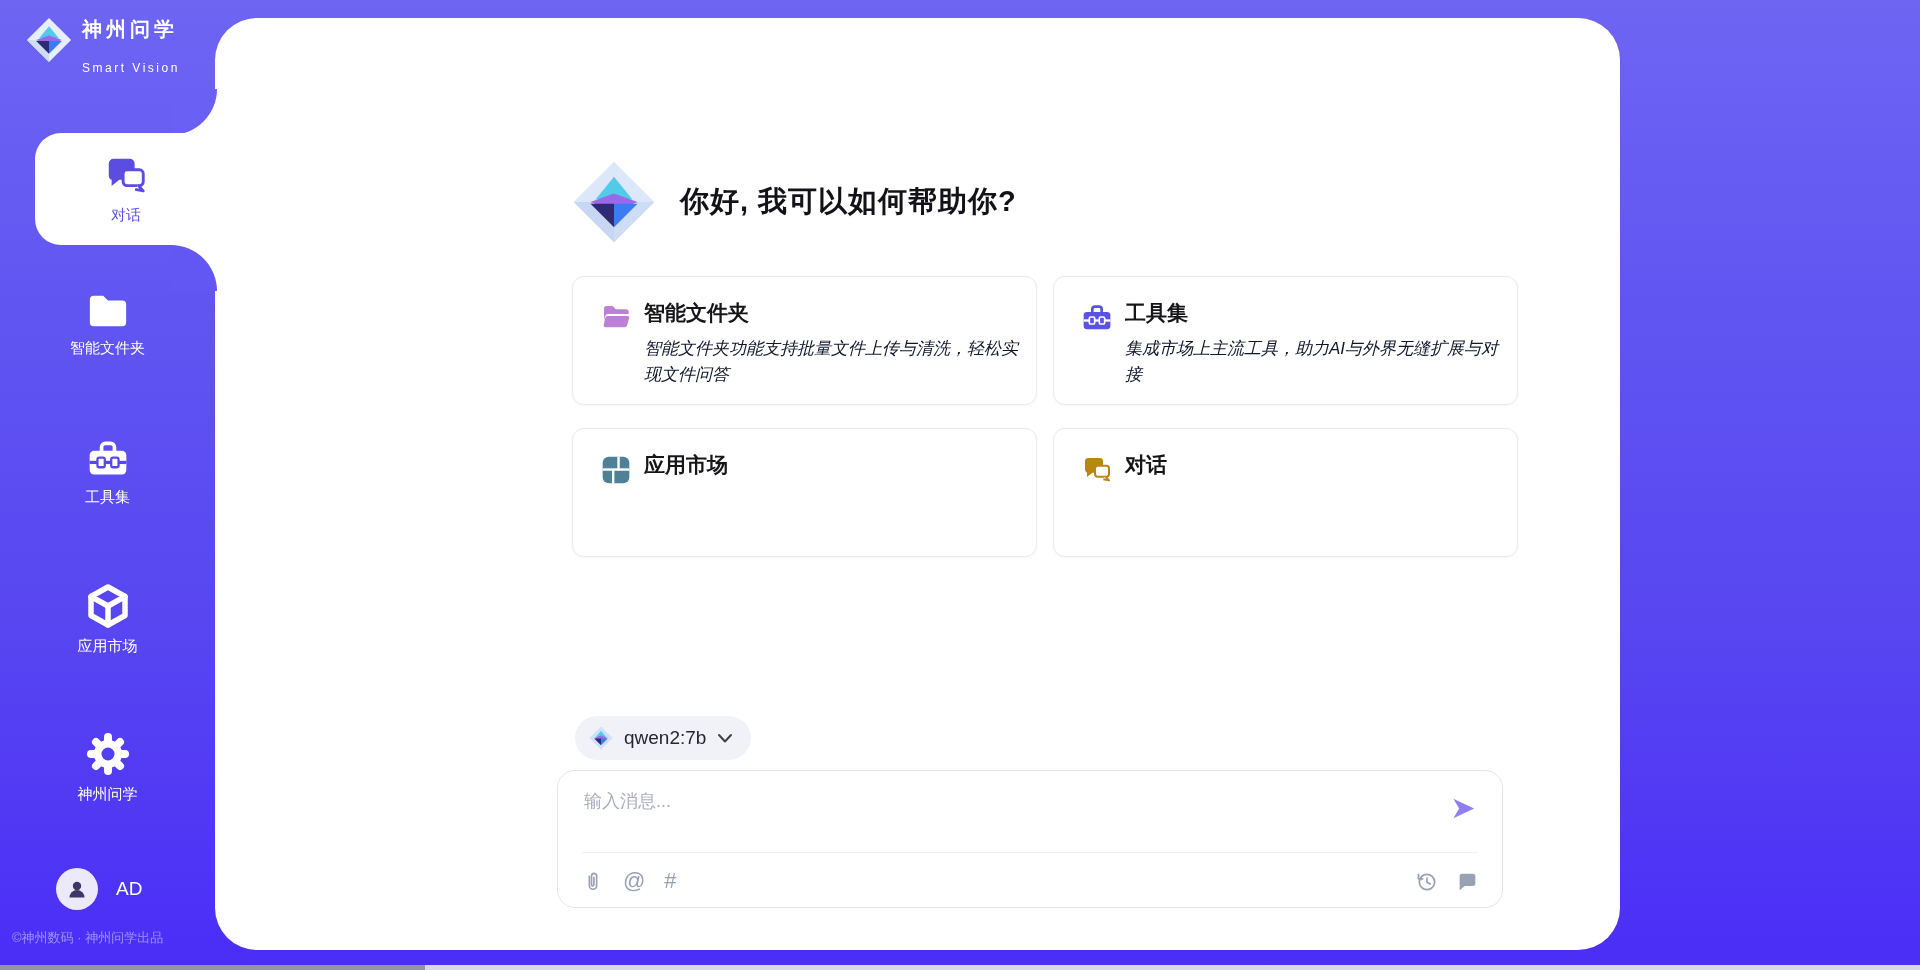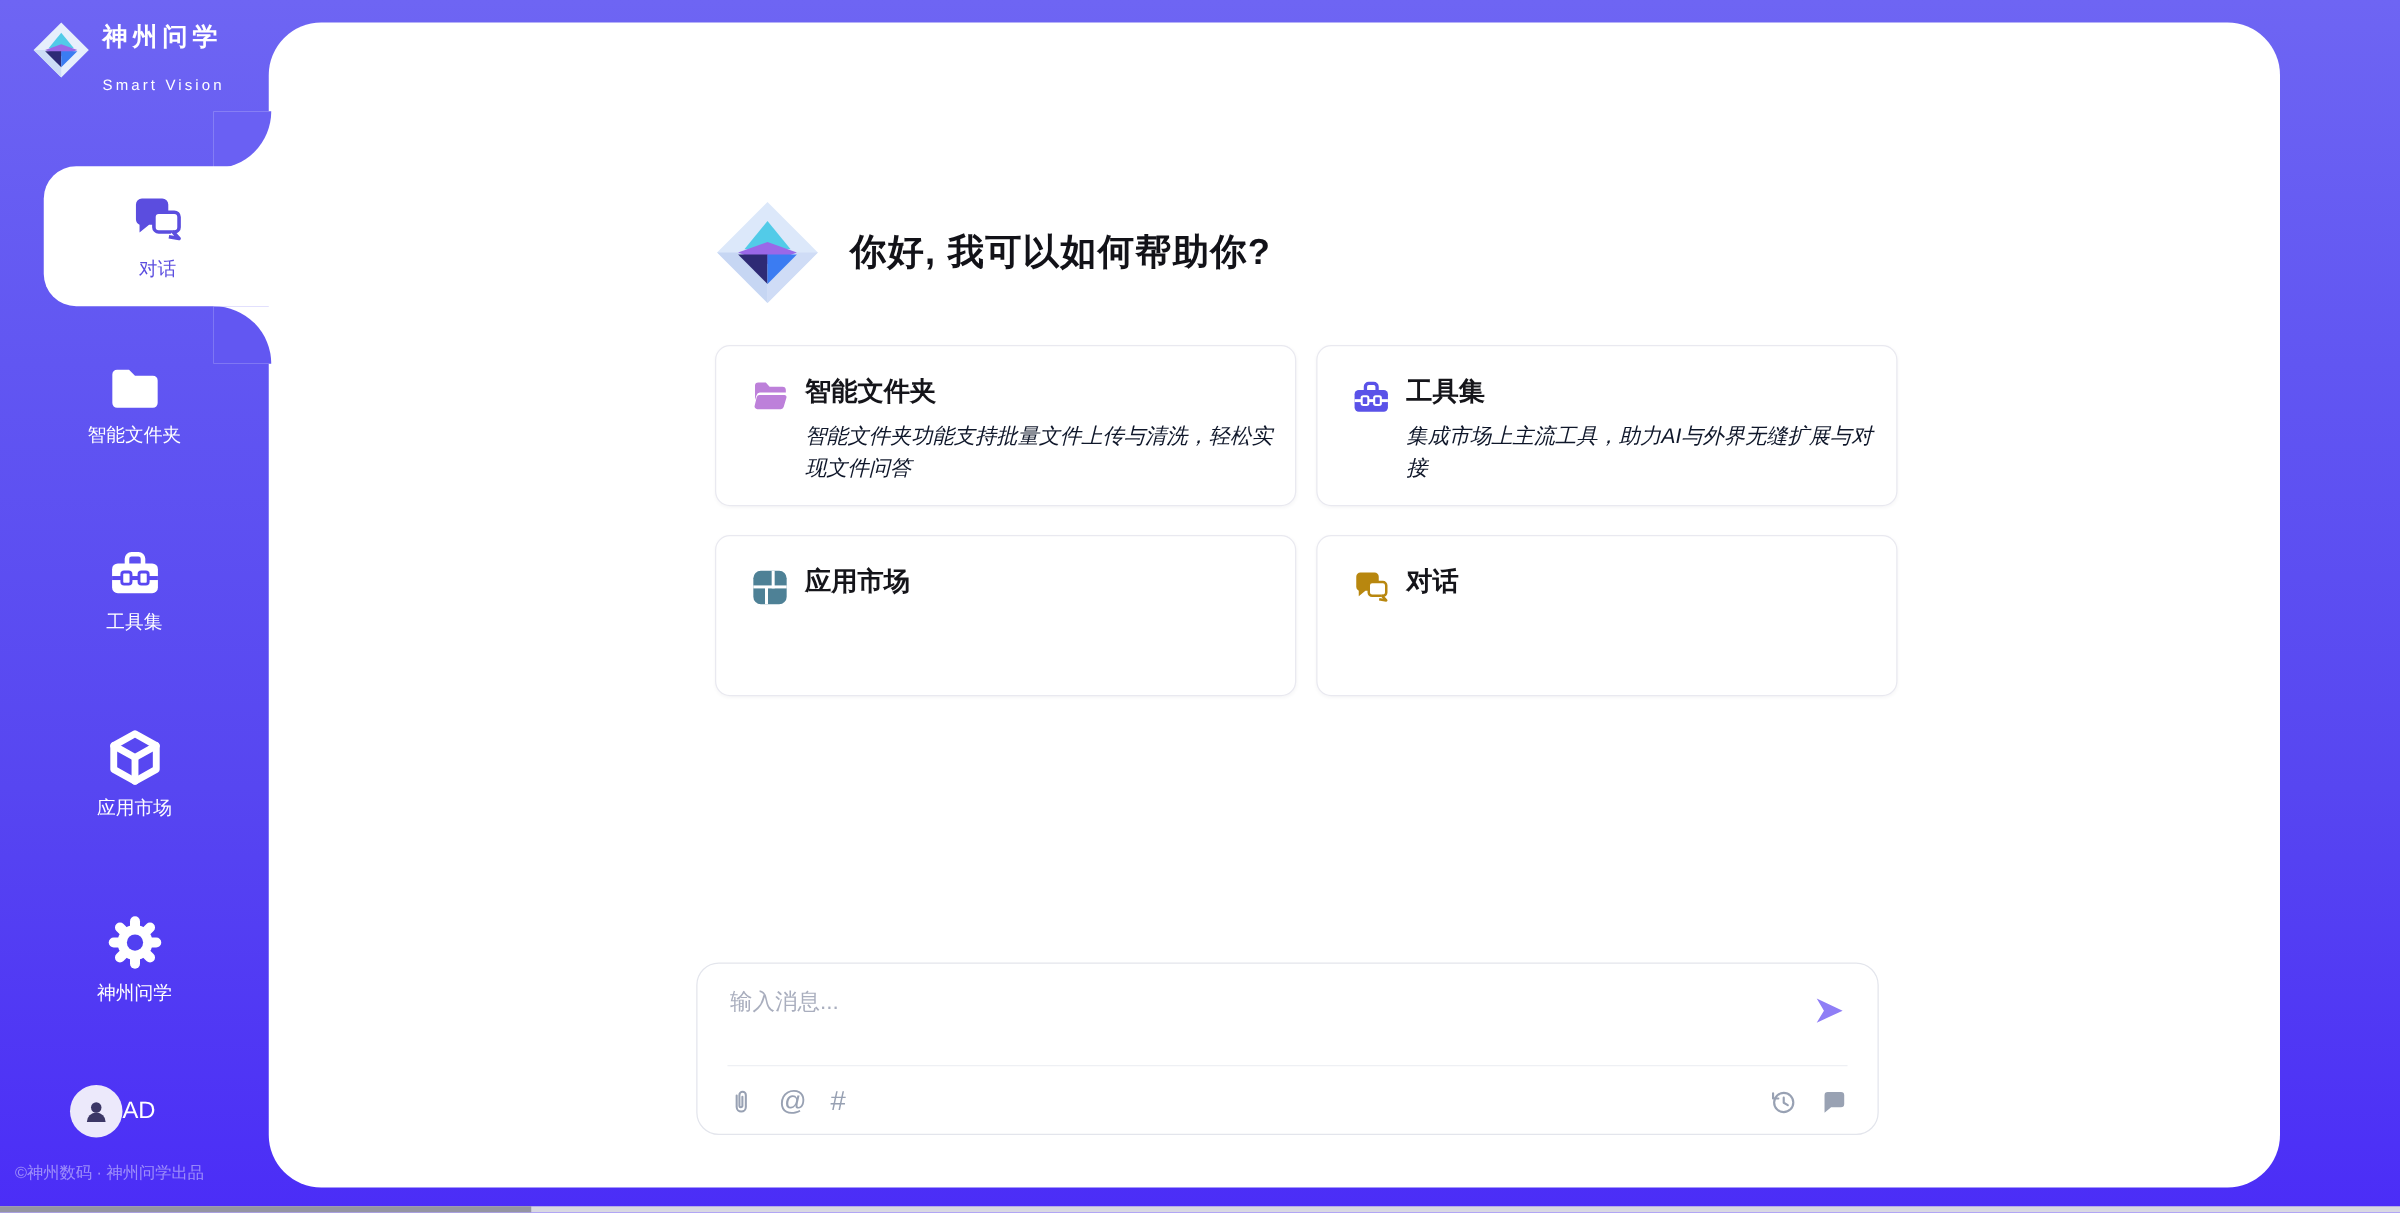--- a/index.html
+++ b/index.html
@@ -5,21 +5,21 @@
   * { margin:0; padding:0; box-sizing:border-box; }
   html,body { width:1920px; height:970px; overflow:hidden; }
   body {
     font-family:"Liberation Sans","DejaVu Sans",sans-serif;
     background:linear-gradient(180deg,#6e65f3 0%,#6156f2 30%,#5746f1 65%,#4b2df7 100%);
     position:relative;
   }
 
   
   .main-panel {
-    position:absolute; left:215px; top:18px; width:1609px; height:932px;
+    position:absolute; left:215px; top:18px; width:1405px; height:932px;
     background:#ffffff; border-radius:42px; z-index:1;padding-left:42px;
   }
 
   
   .brand { position:absolute; left:26px; top:16px; display:flex; align-items:flex-start; gap:10px; z-index:3; }
   .brand-text { display:flex; flex-direction:column; color:#fff; }
   .brand-name { font-size:20px; font-weight:bold; letter-spacing:4px; }
   .brand-sub { font-size:12px; letter-spacing:2.5px; margin-top:18px; }
 
   .tab-active {
@@ -35,21 +35,21 @@
   .fillet-bottom-purple { top:245px; background:#6257f2; border-top-right-radius:46px; }
 
   .nav-item {
     position:absolute; left:0; width:215px; z-index:2;
     display:flex; flex-direction:column; align-items:center; gap:7px;
     color:#ffffff; cursor:pointer;
   }
   .nav-label { font-size:15px; }
   .tab-active .nav-label { color:#5b4ddf; font-size:15px; }
 
-  .user-row { position:absolute; left:56px; top:868px; display:flex; align-items:center; z-index:3; cursor:pointer; }
+  .user-row { position:absolute; left:56px; top:868px; display:flex; align-items:center; gap:18px; z-index:3; cursor:pointer; }
   .avatar { width:42px; height:42px; border-radius:50%; background:#ece9fb; display:flex; align-items:center; justify-content:center; }
   .user-name { color:#fff; font-size:19px; }
   .side-footer { position:absolute; left:12px; top:929px; color:rgba(255,255,255,0.45); font-size:13px; z-index:3; }
 
   
   .greeting { position:absolute; left:357px; top:142px; display:flex; align-items:center; gap:24px; }
   .greeting-text { font-size:29px; font-weight:bold; color:#121218; letter-spacing:1px; }
 
   
   .cards {
@@ -157,20 +157,33 @@
     <div class="card">
       <svg class="card-icon icon-chat-card" width="32" height="32" viewBox="0 0 48 48">
         <path d="M6 11a5 5 0 0 1 5-5h17a5 5 0 0 1 5 5v12a5 5 0 0 1-5 5H17l-8 6.5V28a5 5 0 0 1-3-4.6z" fill="currentColor"></path>
         <rect x="21" y="17.5" width="21" height="16.5" rx="4" fill="var(--sbg)" stroke="currentColor" stroke-width="3"></rect>
         <path d="M36.5 33.5 42 39.5l-8.5-1.5" fill="var(--sbg)" stroke="currentColor" stroke-width="3" stroke-linejoin="round"></path>
       </svg>
       <span class="card-title">对话</span>
     </div>
   </div>
 
+  <div class="model-pill">
+    <svg width="24" height="24" viewBox="0 0 100 100">
+      <polygon points="50,2 98,50 50,98 2,50" fill="#cfe0f8"></polygon>
+      <polygon points="50,20 72,47 28,47" fill="#52cbe8"></polygon>
+      <polygon points="22,50 50,40 78,50 50,61" fill="#9a68e8"></polygon>
+      <polygon points="22,52 50,52 50,80" fill="#2e2a75"></polygon>
+      <polygon points="50,52 78,52 50,80" fill="#3b7cf2"></polygon>
+    </svg>
+    <span class="model-name">qwen2:7b</span>
+    <svg width="16" height="12" viewBox="0 0 16 12">
+      <polyline points="2,3 8,9.5 14,3" fill="none" stroke="#3f3f46" stroke-width="2" stroke-linecap="round" stroke-linejoin="round"></polyline>
+    </svg>
+  </div>
 
   <div class="composer">
     <textarea class="composer-input" placeholder="输入消息..." style=""></textarea>
     <span class="send-btn">
       <svg width="27" height="27" viewBox="0 0 28 28">
         <path d="M3.5 4 25 14 3.5 24 9.5 14 Z" fill="#8f7ef6"></path>
       </svg>
     </span>
     <div class="composer-divider"></div>
     <div class="composer-toolbar">

